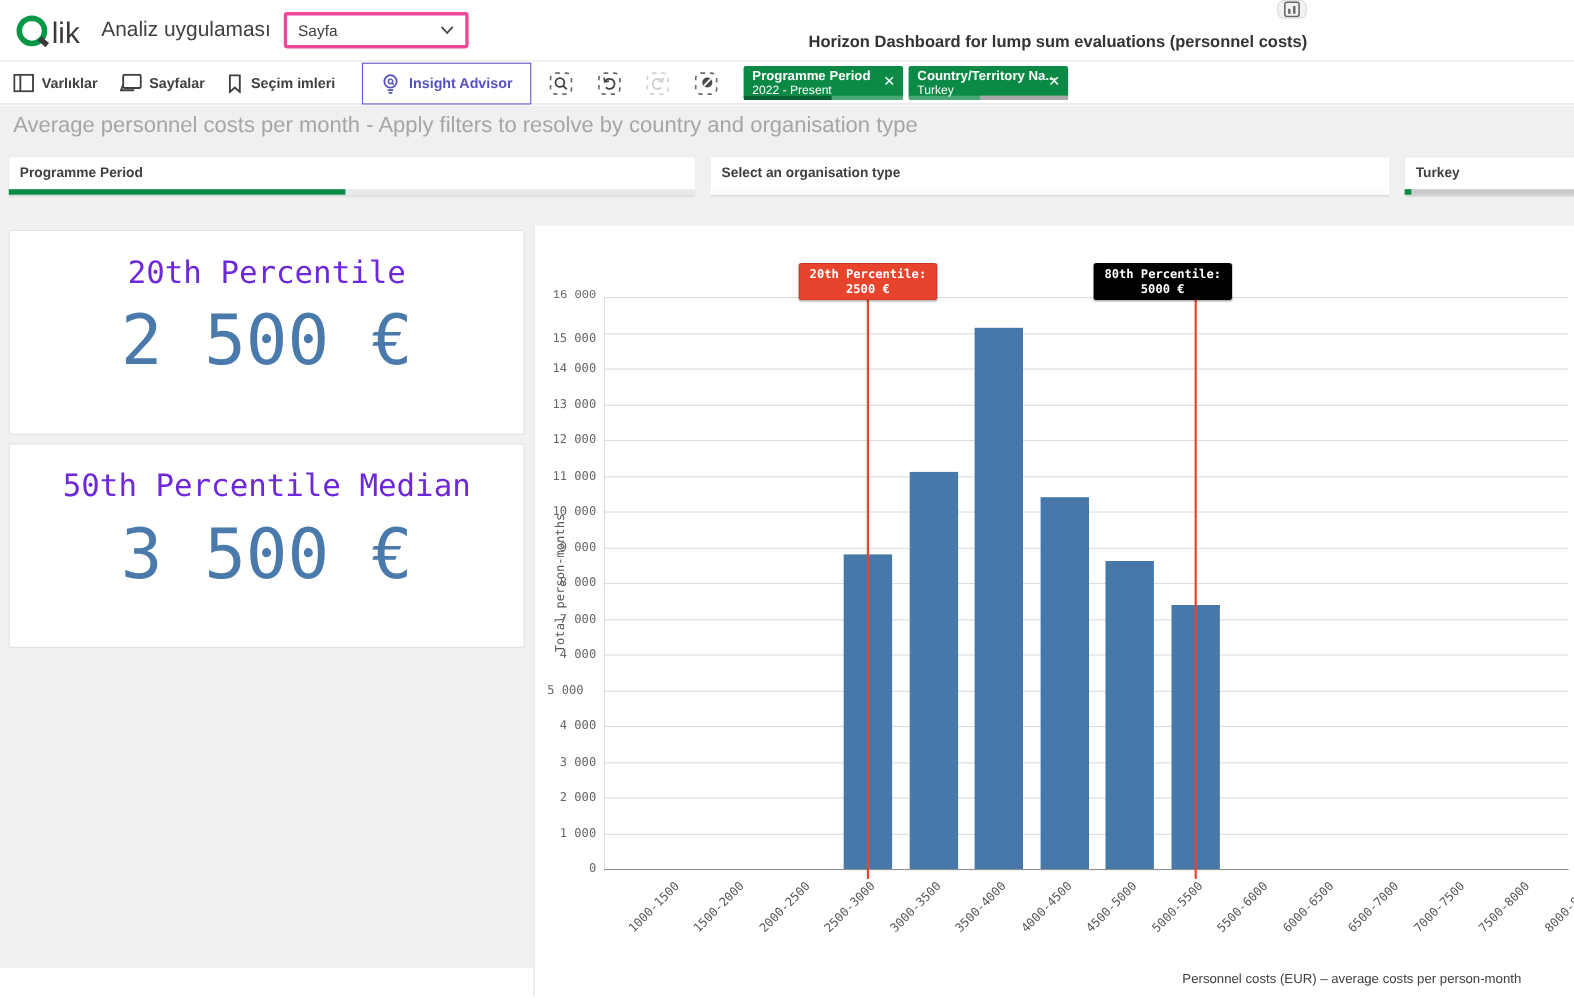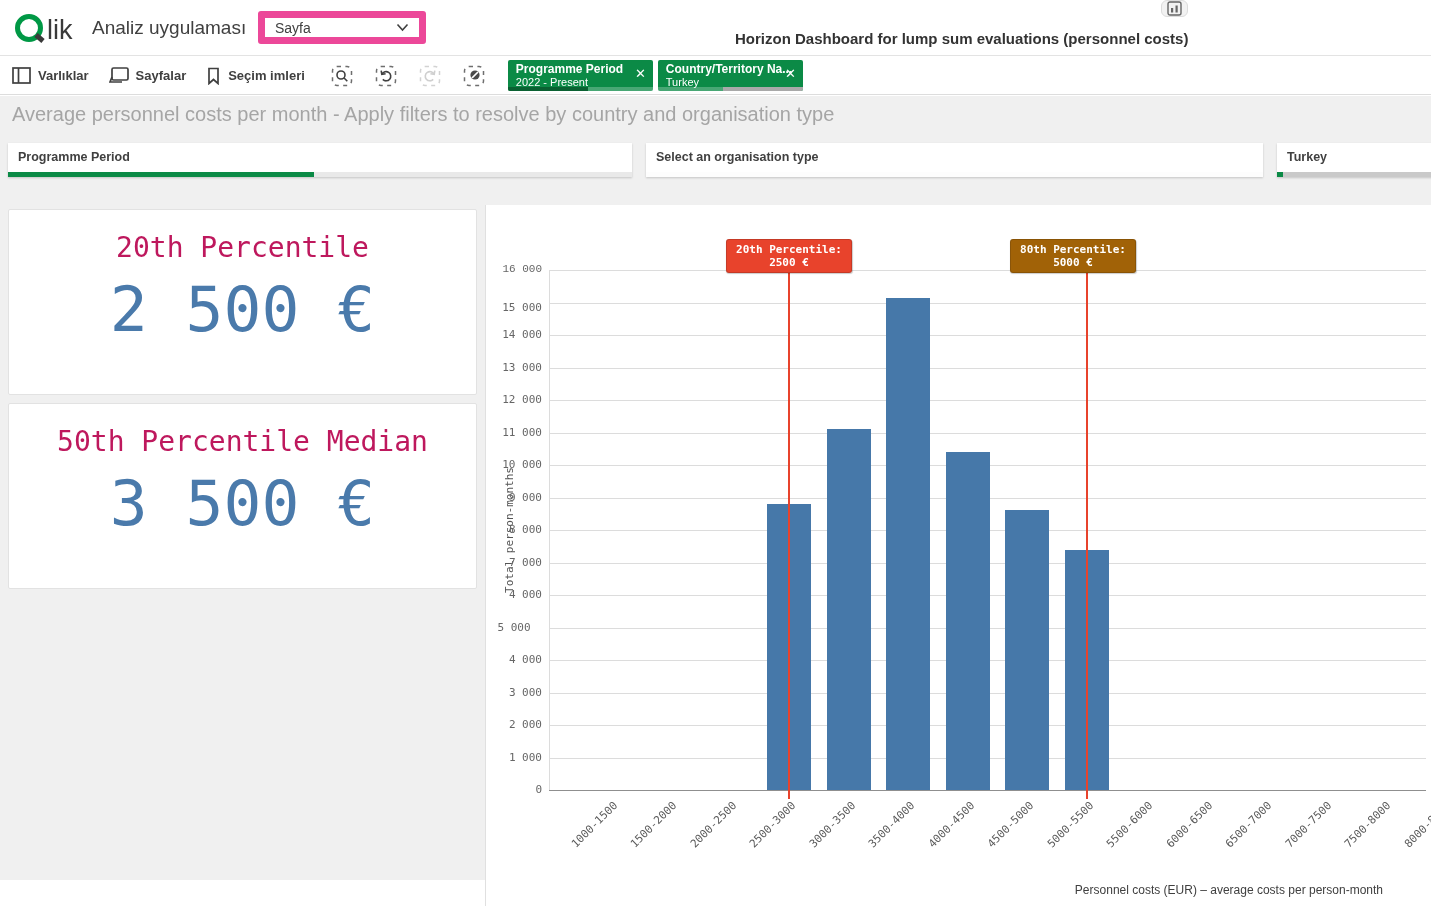--- a/index.html
+++ b/index.html
@@ -5,21 +5,21 @@
   * { margin:0; padding:0; box-sizing:border-box; }
   body { font-family:"Liberation Sans", sans-serif; background:#fff; }
   .screen { position:relative; width:1431px; height:908px; background:#fff; overflow:hidden; }
 
   
   .topbar { position:absolute; top:0; left:0; width:100%; height:56px; background:#fff;
             border-bottom:1px solid #e3e3e3; }
   .brand { position:absolute; left:14px; top:10px; }
   .app-name { position:absolute; left:92px; top:17px; font-size:19px; color:#404040; }
   .sheet-select { position:absolute; left:258px; top:11px; width:168px; height:33px;
-            border:7px solid #ec4899; border-radius:3px; background:#fff; display:flex;
+            border:3px solid #ec4899; border-radius:3px; background:#fff; display:flex;
             align-items:center; padding:0 10px; cursor:pointer; }
   .sheet-select span { font-size:14px; color:#404040; flex:1; }
   .dash-group { position:absolute; left:735px; top:0; height:72px; display:flex; align-items:flex-end; gap:13px;flex-direction:column; }
   .app-thumb { width:27px; height:27px; background:#f2f2f2; border:1px solid #dcdcdc; border-radius:6px;
             display:flex; align-items:center; justify-content:center; }
   .dash-title { font-size:15px; font-weight:bold; color:#333; }
   .more-dots { font-size:16px; color:#595959; letter-spacing:2px; cursor:pointer; padding:0 4px; }
 
   
   .toolbar { position:absolute; top:57px; left:0; width:100%; height:38px; background:#fff;
@@ -45,21 +45,21 @@
 
   .filter-box { position:absolute; top:47px; height:34px; background:#fff; cursor:pointer;
             box-shadow:0 1px 2px rgba(0,0,0,.18); }
   .filter-box .lbl { font-size:12.5px; font-weight:bold; color:#404040; padding:7px 0 0 10px; }
   .filter-box .bar { position:absolute; bottom:0; left:0; width:100%; height:5px; background:#e9e9e9; }
   .filter-box .bar i { position:absolute; top:0; height:100%; display:block; }
 
   
   .kpi-card { position:absolute; left:8px; width:469px; height:186px; background:#fff;
             border:1px solid #e2e2e2; border-radius:2px; text-align:center; }
-  .kpi-label { margin-top:21px; font-size:28px; color:#be185d; font-family:"DejaVu Sans Mono", monospace; }
+  .kpi-label { margin-top:21px; font-size:28px; color:#6d28d9; font-family:"DejaVu Sans Mono", monospace; }
   .kpi-value { margin-top:9px; font-size:63px; color:#4a7aab; font-family:"DejaVu Sans Mono", monospace; }
 
   
   .chart-card { position:absolute; left:485px; top:109px; width:946px; height:701px; background:#fff;
             border-left:1px solid #e0e0e0; overflow:hidden; }
   .gridline { position:absolute; left:63px; width:877px; height:1px; background:#dcdcdc; }
   .gridline.zero { background:#8f8f8f; }
   .vaxis { position:absolute; left:63px; top:65px; width:1px; height:520px; background:#dcdcdc; }
   .ytick { position:absolute; left:0; width:56px; text-align:right; font-family:"DejaVu Sans Mono", monospace;
             font-size:11px; color:#666; }
@@ -121,20 +121,30 @@
         <rect x="3" y="1" width="16" height="12" rx="1.5" fill="none" stroke="#404040" stroke-width="1.7"></rect>
         <path d="M3 10 L1 15 L13 15" fill="none" stroke="#404040" stroke-width="1.7"></path>
       </svg>
       <span>Sayfalar</span>
     </div>
     <div class="tb-item">
       <svg width="15" height="18" viewBox="0 0 15 18">
         <path d="M3 1.5 h9 v15 l-4.5 -4 l-4.5 4 z" fill="none" stroke="#404040" stroke-width="1.7"></path>
       </svg>
       <span>Seçim imleri</span>
+    </div>
+    <div class="ia-button">
+      <svg width="18" height="20" viewBox="0 0 18 20">
+        <circle cx="9" cy="8" r="5.6" fill="none" stroke="#5552c0" stroke-width="1.6"></circle>
+        <circle cx="9" cy="8" r="2" fill="none" stroke="#5552c0" stroke-width="1.3"></circle>
+        <line x1="10.5" y1="9.5" x2="12" y2="11" stroke="#5552c0" stroke-width="1.3"></line>
+        <line x1="6.5" y1="16" x2="11.5" y2="16" stroke="#5552c0" stroke-width="1.6"></line>
+        <line x1="7.3" y1="18.5" x2="10.7" y2="18.5" stroke="#5552c0" stroke-width="1.6"></line>
+      </svg>
+      <span>Insight Advisor</span>
     </div>
 
     <div class="icon-btn" style="margin-left:10px;">
       <svg width="26" height="26" viewBox="0 0 26 26">
         <rect x="3.5" y="3.5" width="19" height="19" rx="4.5" fill="none" stroke="#6e6e6e" stroke-width="1.5" stroke-dasharray="4 4.4"></rect>
         <circle cx="12" cy="12" r="4" fill="none" stroke="#404040" stroke-width="1.6"></circle>
         <line x1="14.8" y1="14.8" x2="18.3" y2="18.3" stroke="#404040" stroke-width="1.6"></line>
       </svg>
     </div>
     <div class="icon-btn" style="margin-left:9px;">
@@ -268,21 +278,21 @@
           <div class="xlab" style="left: 649px; top: 594px;">6500-7000</div>
           <div class="xlab" style="left: 708.5px; top: 594px;">7000-7500</div>
           <div class="xlab" style="left: 768px; top: 594px;">7500-8000</div>
           <div class="xlab" style="left: 827.5px; top: 594px;">8000-8500</div>
           <div class="refline" style="left: 302px; top: 62px; height: 532px; background: rgb(232, 67, 44);"></div>
           <div class="reflabel" style="left: 303px; top: 34px; background: rgb(232, 67, 44); border: 1px solid rgba(0, 0, 0, 0.15);">
             <div>20th Percentile:</div>
             <div>2500 €</div>
           </div>
           <div class="refline" style="left: 599.5px; top: 62px; height: 532px; background: rgb(232, 67, 44);"></div>
-          <div class="reflabel" style="left: 587px; top: 34px; background: #a16207; border: 1px solid rgba(0, 0, 0, 0.15);">
+          <div class="reflabel" style="left: 571px; top: 34px; background: #000000; border: 1px solid rgba(0, 0, 0, 0.15);">
             <div>80th Percentile:</div>
             <div>5000 €</div>
           </div>
         </div>
       <div class="x-title">Personnel costs (EUR) – average costs per person-month</div>
     </section>
   </div>
 </div>
 
 </body></html>

